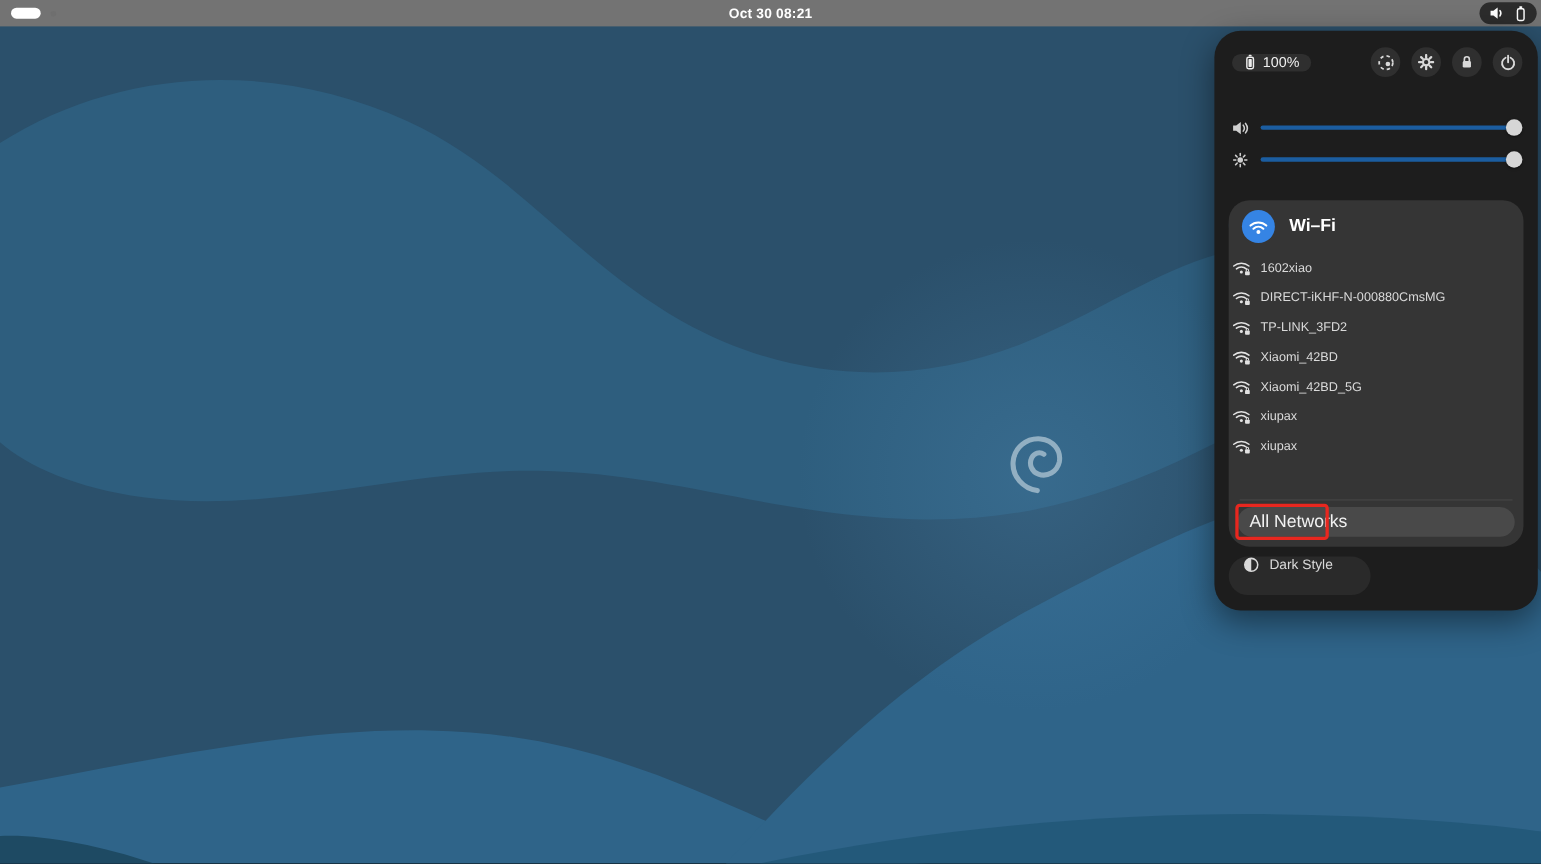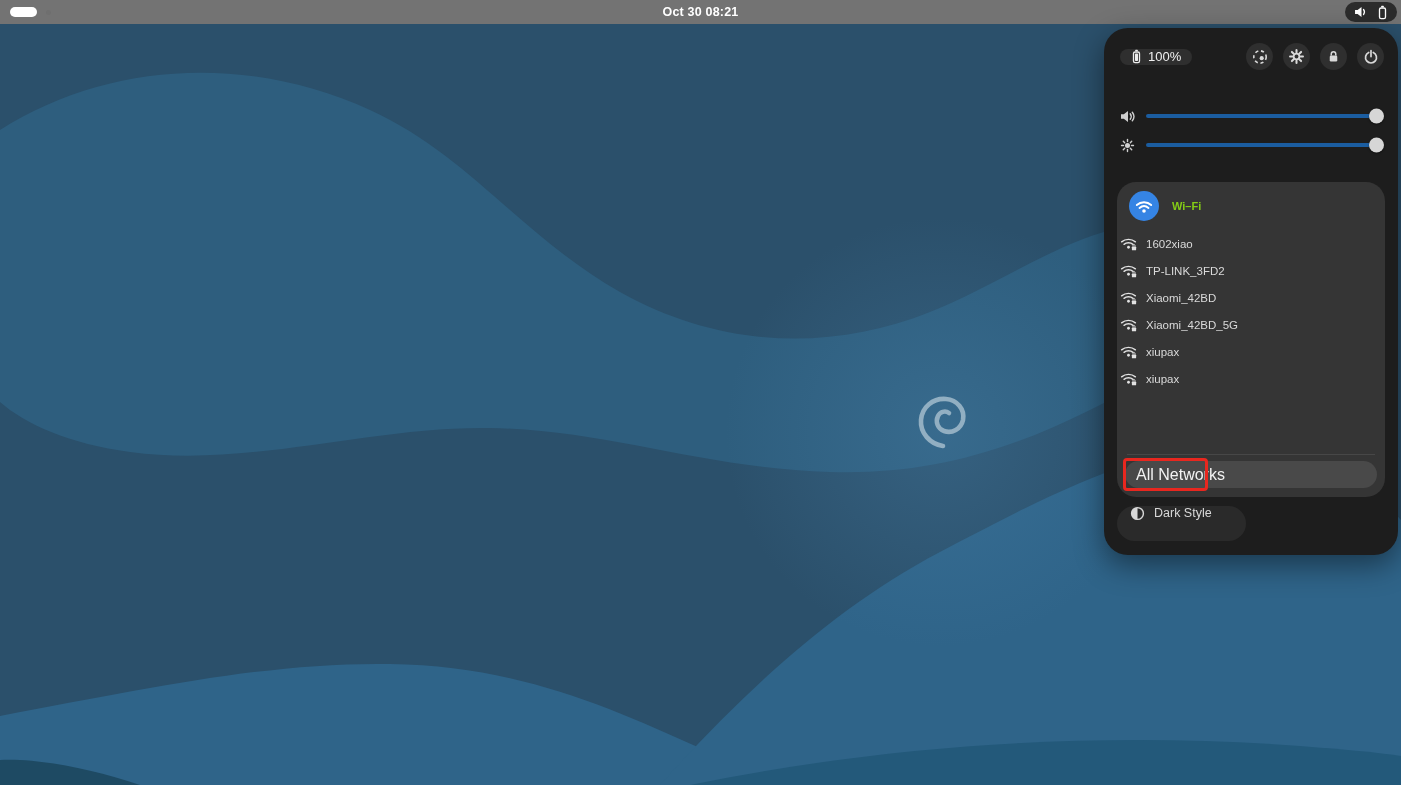--- a/index.html
+++ b/index.html
@@ -47,21 +47,21 @@
     align-items:center;gap:8px;padding-left:12px;box-sizing:border-box;cursor:pointer;}
   .power-toggle .ttitle{color:#ececec;}
   .power-toggle .tsub{color:#9b9b9b;}
 
   
   .wifi-panel{position:absolute;left:13px;top:154px;width:268px;height:315px;border-radius:19px;
     background:#353535;}
   .wp-head{position:absolute;left:12px;top:9px;display:flex;align-items:center;gap:13px;}
   .wp-circle{width:30px;height:30px;border-radius:50%;background:#3584e4;display:flex;
     align-items:center;justify-content:center;}
-  .wp-title{font-size:11px;font-weight:700;color:#84cc16;}
+  .wp-title{font-size:16px;font-weight:700;color:#ffffff;}
   .net-list{position:absolute;left:0;right:0;top:48px;}
   .net-row{height:27px;display:flex;align-items:center;gap:9px;padding-left:3px;cursor:pointer;}
   .net-label{font-size:11.5px;color:#dadada;}
   .wp-divider{position:absolute;left:10px;right:10px;top:272px;height:1px;background:#474747;}
   .all-networks{position:absolute;left:8px;right:8px;top:279px;height:27px;border-radius:14px;
     background:#494949;display:flex;align-items:center;padding-left:11px;box-sizing:border-box;
     font-size:16px;color:#f2f2f2;cursor:pointer;}
 
   .dark-style{position:absolute;left:13px;top:478px;width:129px;height:35px;border-radius:18px;
     background:#2a2a2a;display:flex;gap:9px;padding-left:13px;
@@ -263,20 +263,30 @@
           <span class="net-label">1602xiao</span>
         </div>
         <div class="net-row">
           <svg width="17" height="14" viewBox="0 0 18 15">
               <path d="M1.6,5.2 C5.8,1.6 12.2,1.6 16.4,5.2" stroke="#e2e2e2" stroke-width="1.5" fill="none" stroke-linecap="round"></path>
               <path d="M4.2,7.9 C6.9,5.6 11.1,5.6 13.8,7.9" stroke="#e2e2e2" stroke-width="1.5" fill="none" stroke-linecap="round"></path>
               <circle cx="9" cy="11" r="1.5" fill="#e2e2e2"></circle>
               <rect x="12.6" y="10.2" width="4.6" height="4" rx="0.9" fill="#e2e2e2"></rect>
               <path d="M13.8,10.2 v-1 a1.1,1.1 0 0 1 2.2,0 v1" fill="none" stroke="#e2e2e2" stroke-width="1"></path>
             </svg>
+          <span class="net-label">DIRECT-iKHF-N-000880CmsMG</span>
+        </div>
+        <div class="net-row">
+          <svg width="17" height="14" viewBox="0 0 18 15">
+              <path d="M1.6,5.2 C5.8,1.6 12.2,1.6 16.4,5.2" stroke="#e2e2e2" stroke-width="1.5" fill="none" stroke-linecap="round"></path>
+              <path d="M4.2,7.9 C6.9,5.6 11.1,5.6 13.8,7.9" stroke="#e2e2e2" stroke-width="1.5" fill="none" stroke-linecap="round"></path>
+              <circle cx="9" cy="11" r="1.5" fill="#e2e2e2"></circle>
+              <rect x="12.6" y="10.2" width="4.6" height="4" rx="0.9" fill="#e2e2e2"></rect>
+              <path d="M13.8,10.2 v-1 a1.1,1.1 0 0 1 2.2,0 v1" fill="none" stroke="#e2e2e2" stroke-width="1"></path>
+            </svg>
           <span class="net-label">TP-LINK_3FD2</span>
         </div>
         <div class="net-row">
           <svg width="17" height="14" viewBox="0 0 18 15">
               <path d="M1.6,5.2 C5.8,1.6 12.2,1.6 16.4,5.2" stroke="#e2e2e2" stroke-width="1.5" fill="none" stroke-linecap="round"></path>
               <path d="M4.2,7.9 C6.9,5.6 11.1,5.6 13.8,7.9" stroke="#e2e2e2" stroke-width="1.5" fill="none" stroke-linecap="round"></path>
               <circle cx="9" cy="11" r="1.5" fill="#e2e2e2"></circle>
               <rect x="12.6" y="10.2" width="4.6" height="4" rx="0.9" fill="#e2e2e2"></rect>
               <path d="M13.8,10.2 v-1 a1.1,1.1 0 0 1 2.2,0 v1" fill="none" stroke="#e2e2e2" stroke-width="1"></path>
             </svg>

